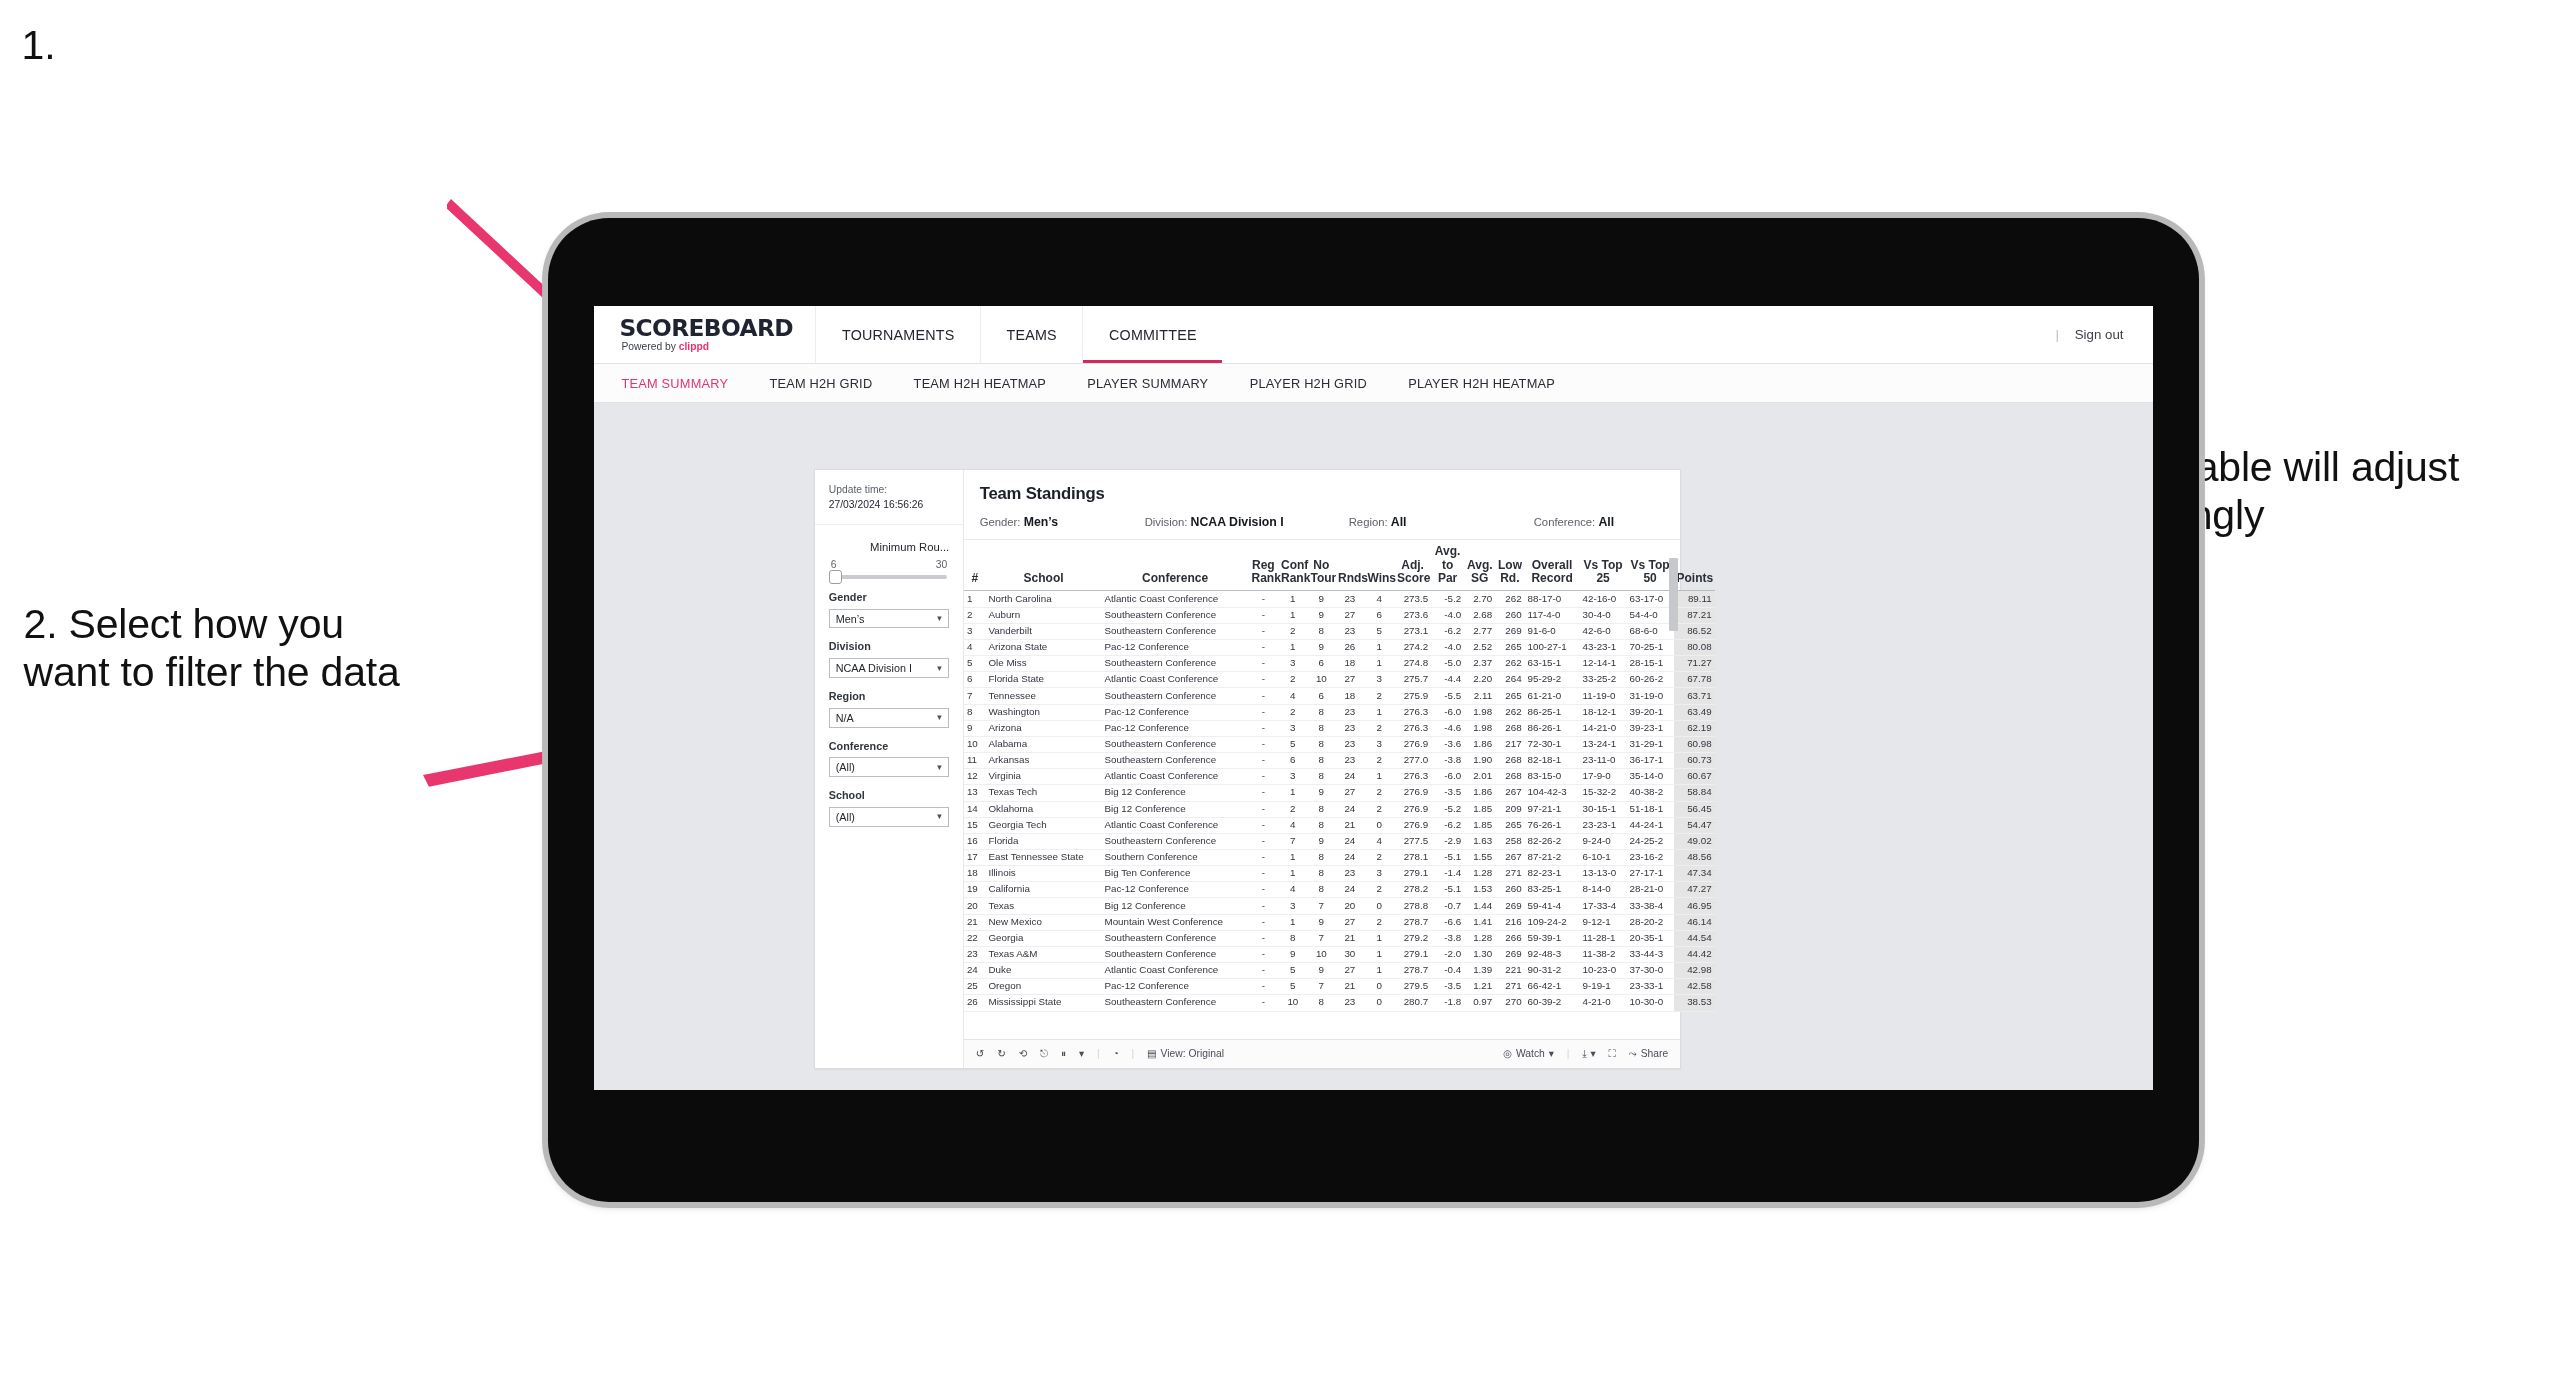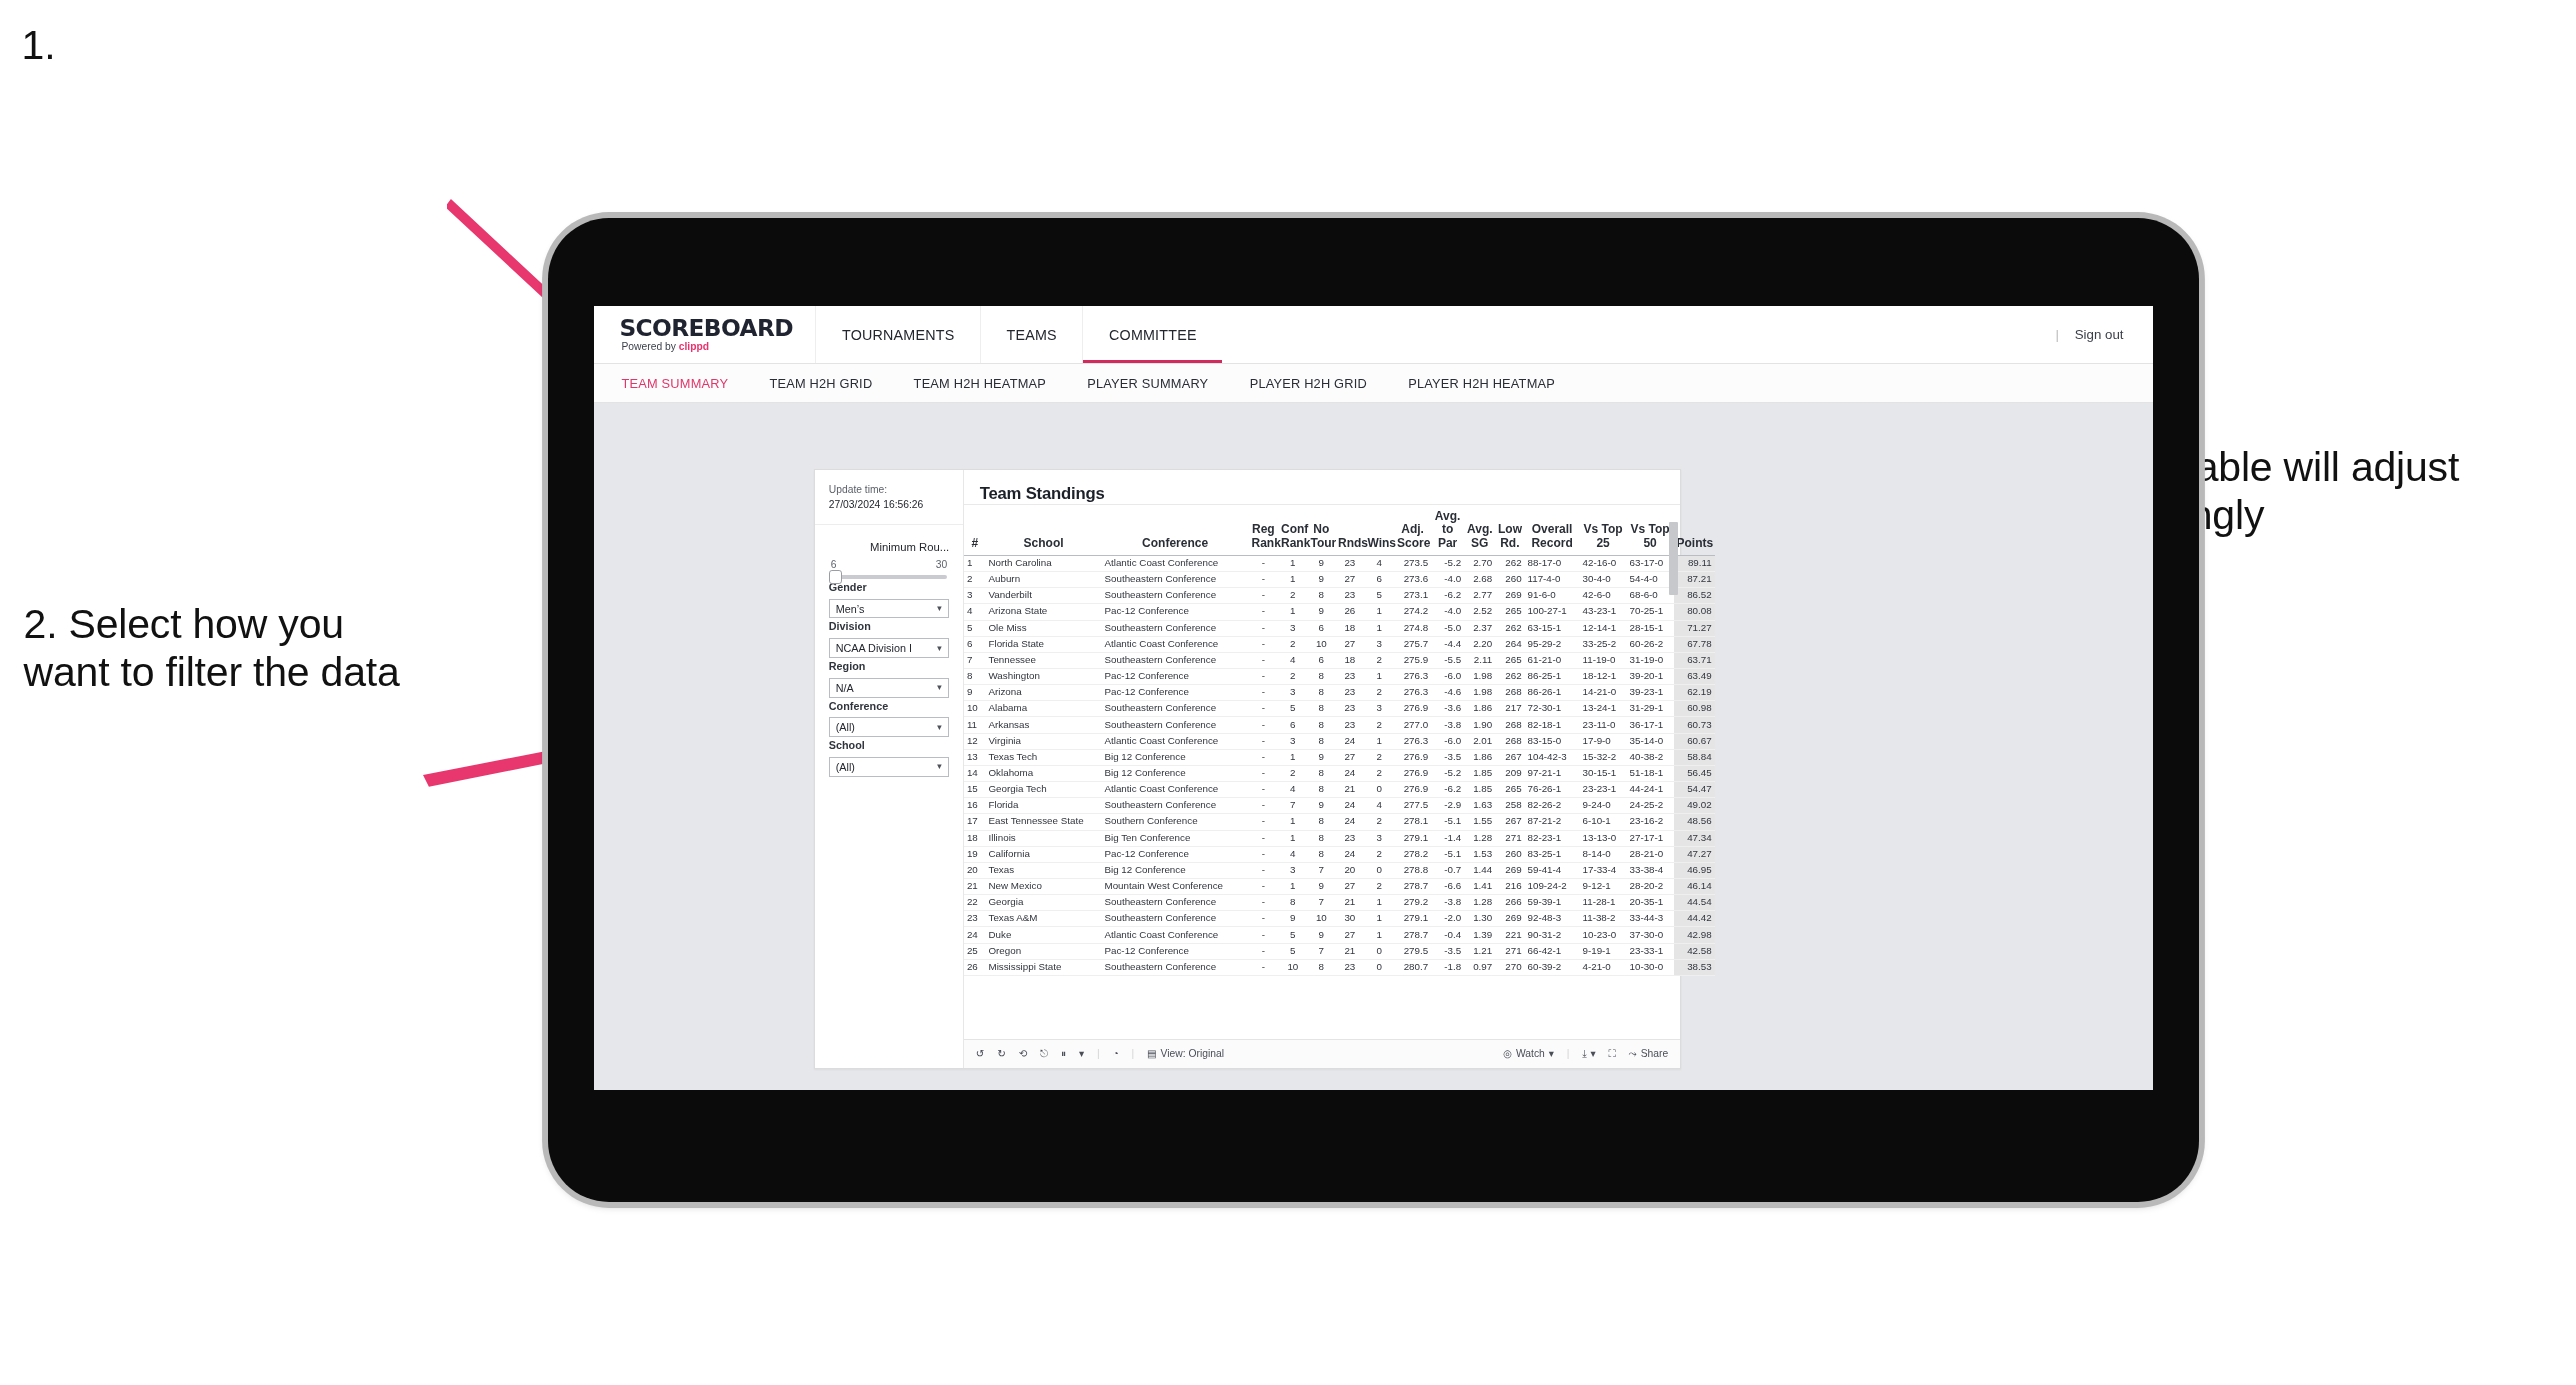--- a/index.html
+++ b/index.html
@@ -122,21 +122,21 @@
   .f-title.center { text-align:right; font-weight:400; color:#24272e; font-size:11.3px; }
 
   .slider-nums { display:flex; justify-content:space-between; font-size:10.3px;
                  color:#5e636c; margin-bottom:2.9px; padding: 0 2px; }
   .slider-track { position:relative; height:3.9px; background:#c9cbd0; border-radius:2px; margin: 4.9px 2px 0 2px;}
   .slider-knob {
     position:absolute; left:-2px; top:-4.9px; width:12.8px; height:13.8px;
     background:#fff; border:1.5px solid #9a9da3; border-radius:2.9px;
   }
 
-  .fgroup { margin-top: 2px; }
+  .fgroup { margin-top: 12px; }
   .fsel {
     height: 19.7px; border:1px solid #b9bcc2; background:#fff;
     display:flex; align-items:center; justify-content:space-between;
     padding: 0 4.9px 0 5.9px; font-size:10.8px; color:#23262e;
   }
   .fsel .caret { font-size: 7.9px; color:#4d5159; }
 
   
   #content { flex:1; min-width:0; display:flex; flex-direction:column; }
   .vz-head { padding: 13.8px 0 0 15.7px; }
@@ -317,20 +317,26 @@
                     <span class="caret">▼</span>
                   </div>
                 </div>
 
               </div>
             </aside>
 
             <section id="content">
               <div class="vz-head">
                 <div class="vz-title">Team Standings</div>
+                <div class="vz-filters">
+                  <div class="fi"><span>Gender: </span><b>Men’s</b></div>
+                  <div class="fi"><span>Division: </span><b>NCAA Division I</b></div>
+                  <div class="fi"><span>Region: </span><b>All</b></div>
+                  <div class="fi"><span>Conference: </span><b>All</b></div>
+                </div>
               </div>
 
               <div id="tablewrap">
                 <table class="standings">
                   <thead>
                     <tr id="hdr-row">
                         <th class="c-num">#</th>
                         <th class="c-school">School</th>
                         <th class="c-conf">Conference</th>
                         <th class="c-reg">Reg<br>Rank</th>

